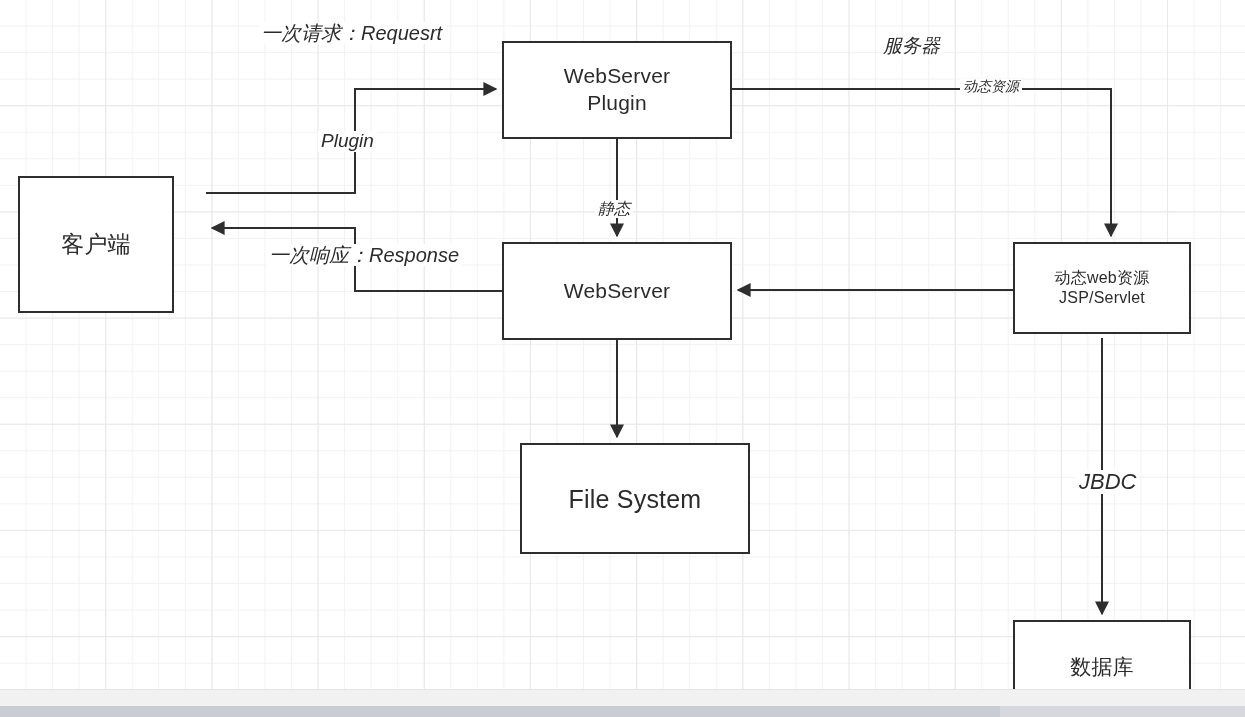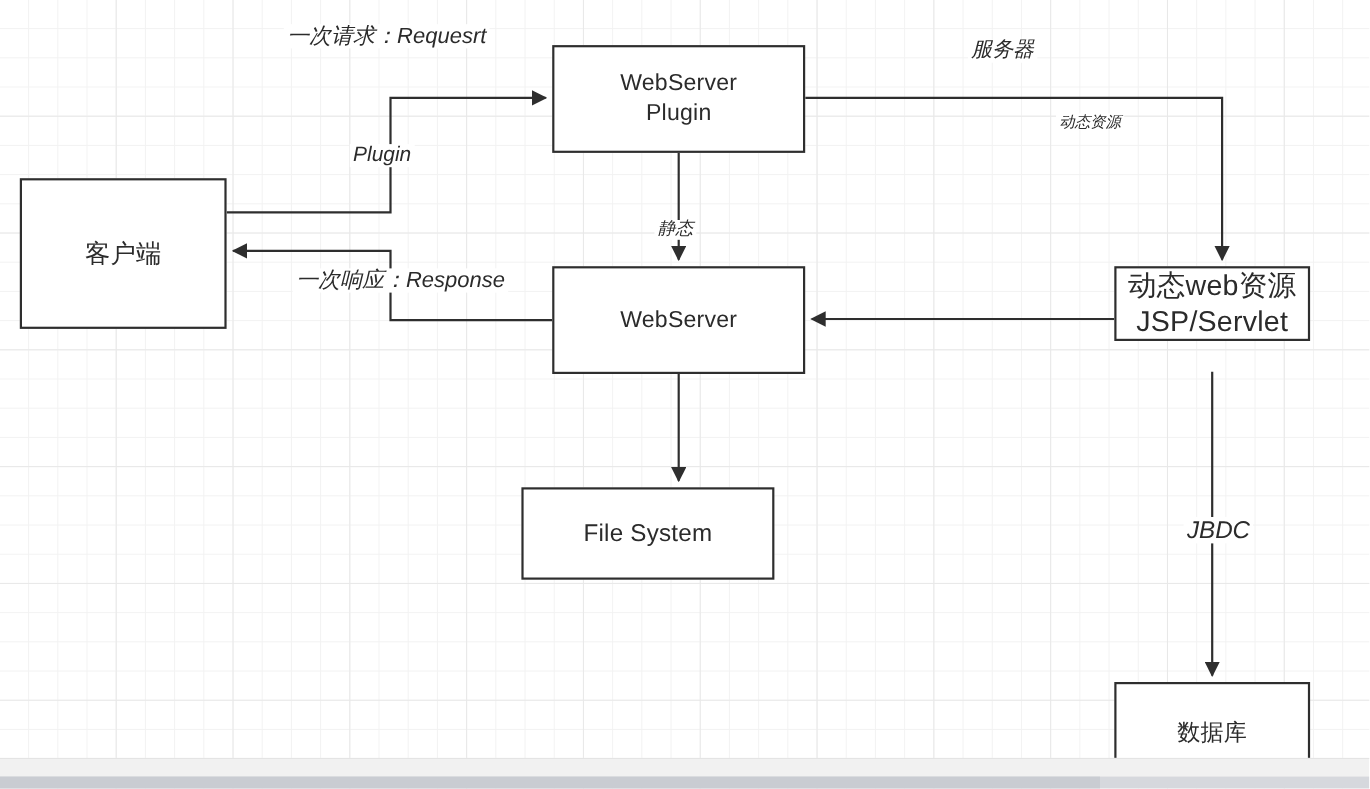--- a/index.html
+++ b/index.html
@@ -56,21 +56,21 @@
     color: #2b2b2b;
     background: #ffffff;
     white-space: nowrap;
     padding: 0 3px;
     line-height: 1.1;
     font-style: italic;
   }
   .lbl-request  { left: 258px; top: 22px;  font-size: 20px; }
   .lbl-server   { left: 880px; top: 13px;  font-size: 19px; margin-top: 23px; }
   .lbl-network  { left: 318px; top: 131px; font-size: 19px; }
-  .lbl-dynamic  { left: 960px; top: 79px;  font-size: 14px; margin-top: 24px; }
+  .lbl-dynamic  { left: 960px; top: 79px;  font-size: 14px; }
   .lbl-static   { left: 595px; top: 180px; font-size: 16px; margin-top: 20px; }
   .lbl-response { left: 266px; top: 244px; font-size: 20px; }
   .lbl-jbdc     { left: 1076px; top: 470px; font-size: 22px; }
 
   .bottom-bar {
     position: absolute;
     left: 0;
     bottom: 0;
     width: 1245px;
     height: 27px;
@@ -128,30 +128,30 @@
 
     <g>
       <path d="M 1013 290 L 738 290" fill="none" stroke="#2e2e2e" stroke-width="2" marker-end="url(#arrow)"></path>
     </g>
 
     <g>
       <path d="M 1102 338 L 1102 614" fill="none" stroke="#2e2e2e" stroke-width="2" marker-end="url(#arrow)"></path>
     </g>
   </svg>
 
-  <div class="node" style="left:18px; top:162px; width:188px; height:137px; font-size:23px;">客户端</div>
+  <div class="node" style="left:18px; top:176px; width:156px; height:137px; font-size:23px;">客户端</div>
 
   <div class="node" style="left:502px; top:41px; width:230px; height:98px; font-size:21px;">WebServer
 Plugin</div>
 
   <div class="node" style="left:502px; top:242px; width:230px; height:98px; font-size:21px;">WebServer</div>
 
-  <div class="node" style="left:474px; top:443px; width:230px; height:84px; font-size:22px;">File System</div>
+  <div class="node" style="left:520px; top:443px; width:230px; height:111px; font-size:25px;">File System</div>
 
-  <div class="node" style="left:1013px; top:242px; width:178px; height:68px; font-size:26px;text-align:center;">动态web资源
+  <div class="node" style="left:1013px; top:242px; width:178px; height:92px; font-size:16px;text-align:center;">动态web资源
 JSP/Servlet</div>
 
   <div class="node" style="left:1013px; top:620px; width:178px; height:95px; font-size:21px;">数据库</div>
 
   <div class="edge-label lbl-request">一次请求：Requesrt</div>
 
   <div class="edge-label lbl-server">服务器</div>
 
   <div class="edge-label lbl-network">Plugin</div>
 

